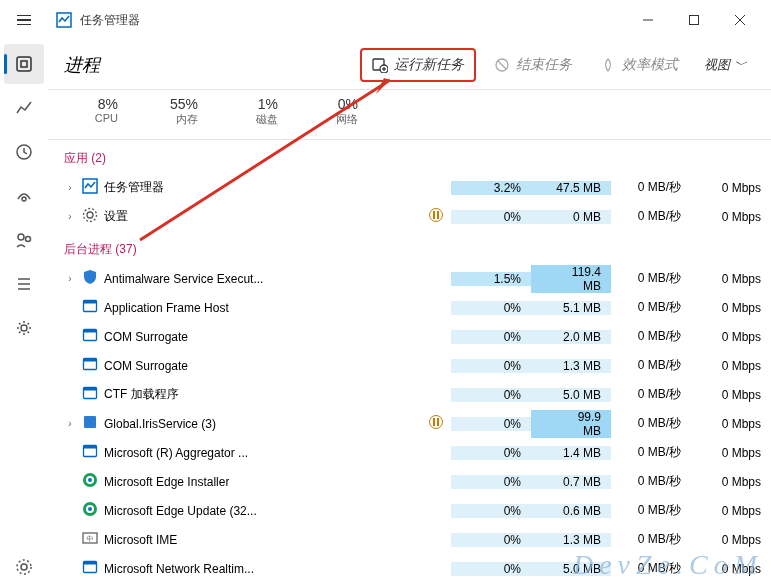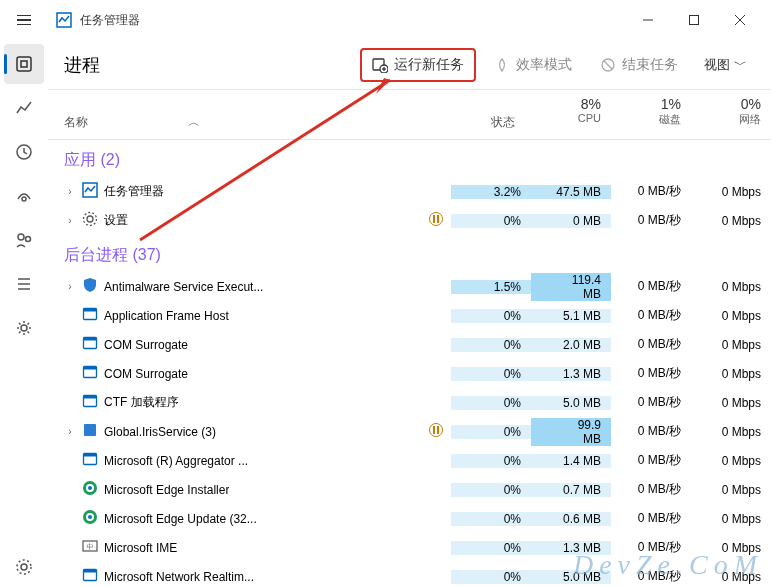--- a/index.html
+++ b/index.html
@@ -16,37 +16,37 @@
 .main-layout { display: flex; height: calc(100% - 40px); }
 
 .left-rail { width: 48px; display: flex; flex-direction: column; align-items: center; padding-top: 4px; gap: 4px; }
 .rail-item { width: 40px; height: 40px; display: flex; align-items: center; justify-content: center; border-radius: 4px; cursor: pointer; position: relative; }
 .rail-item.active::before { content: ''; position: absolute; left: 0; top: 10px; bottom: 10px; width: 3px; background: #0067c0; border-radius: 2px; }
 .rail-item.active { background: #eaeaea; }
 .rail-spacer { flex: 1; }
 
 .content { flex: 1; display: flex; flex-direction: column; }
 
-.header-row { height: 50px; display: flex; align-items: center; padding: 0 16px; border-bottom: 1px solid #e5e5e5; }
+.header-row { height: 50px; display: flex; align-items: center; padding: 0 16px; border-bottom: 1px solid #e5e5e5; font-style: italic; }
 .header-title { font-size: 18px; font-weight: 400; }
 .header-actions { margin-left: auto; display: flex; gap: 8px; align-items: center; }
 .action-btn { display: flex; align-items: center; gap: 6px; padding: 6px 10px; font-size: 14px; color: #888; border-radius: 4px; cursor: pointer; }
 .action-btn.highlight { border: 2px solid #d93025; color: #333; }
 .action-btn svg { width: 16px; height: 16px; }
 .view-dd { font-size: 13px; color: #333; padding: 4px 8px; cursor: pointer; display: flex; align-items: flex-end; gap: 4px; }
 
 .columns-header { display: flex; height: 50px; border-bottom: 1px solid #e5e5e5; }
 .col-name { flex: 1; display: flex; align-items: flex-end; padding: 0 16px 8px; font-size: 12px; color: #555; gap: 40px; }
 .sort-caret { margin-left: 60px; }
 .col-stat { width: 80px; text-align: right; padding: 6px 10px 8px 0; }
 .col-stat .pct { font-size: 14px; color: #333; }
 .col-stat .lbl { font-size: 11px; color: #666; }
 
 .process-list { flex: 1; overflow-y: auto; }
-.group-header { padding: 10px 16px 6px; font-size: 16px; color: #8b5cf6; }
+.group-header { padding: 10px 16px 6px; font-size: 12px; color: #be185d; }
 .row { display: flex; align-items: center; height: 29px; font-size: 12px; }
 .row .namecell { flex: 1; display: flex; align-items: center; padding-left: 16px; gap: 6px; overflow: hidden; }
 .row .chev { width: 12px; text-align: center; color: #666; font-size: 10px; }
 .row .chev.none { visibility: hidden; }
 .row .picon { width: 16px; height: 16px; flex-shrink: 0; }
 .row .pname { white-space: nowrap; overflow: hidden; text-overflow: ellipsis; }
 .row .status { width: 30px; text-align: center; color: #c77b00; }
 .row .cell { width: 80px; text-align: right; padding-right: 10px; }
 .row .cell.heat1 { background: #def1fb; }
 .row .cell.heat2 { background: #bfe5f8; }
@@ -153,47 +153,46 @@
           <svg viewBox="0 0 16 16">
               <rect x="1" y="2" width="11" height="11" fill="none" stroke="#333" stroke-width="1.3" rx="1"></rect>
               <circle cx="12" cy="12" r="4" fill="#fff" stroke="#333" stroke-width="1.3"></circle>
               <line x1="12" y1="10" x2="12" y2="14" stroke="#333" stroke-width="1.3"></line>
               <line x1="10" y1="12" x2="14" y2="12" stroke="#333" stroke-width="1.3"></line>
             </svg>
           <span>运行新任务</span>
         </div>
         <div class="action-btn">
           <svg viewBox="0 0 16 16">
-              <path d="M8,2 Q3,7 8,14 Q13,7 8,2 Z" fill="none" stroke="#aaa" stroke-width="1.3"></path>
-            </svg>
-          <span>效率模式</span>
-        </div>
-        <div class="action-btn">
-          <svg viewBox="0 0 16 16">
               <circle cx="8" cy="8" r="6" fill="none" stroke="#aaa" stroke-width="1.3"></circle>
               <line x1="4" y1="4" x2="12" y2="12" stroke="#aaa" stroke-width="1.3"></line>
             </svg>
           <span>结束任务</span>
         </div>
+        <div class="action-btn">
+          <svg viewBox="0 0 16 16">
+              <path d="M8,2 Q3,7 8,14 Q13,7 8,2 Z" fill="none" stroke="#aaa" stroke-width="1.3"></path>
+            </svg>
+          <span>效率模式</span>
+        </div>
         <div class="view-dd">
           <span>视图</span>
           <span>﹀</span>
         </div>
       </div>
     </div>
 
     <div class="columns-header">
-      <div class="col-name">
-        <span>名称</span>
-        <span class="sort-caret">︿</span>
-        <span style="margin-left:auto">状态</span>
-      </div>
       <div class="col-stat">
           <div class="pct">8%</div>
           <div class="lbl">CPU</div>
+        </div>
+      <div class="col-stat">
+          <div class="pct">55%</div>
+          <div class="lbl">内存</div>
         </div>
       <div class="col-stat">
           <div class="pct">1%</div>
           <div class="lbl">磁盘</div>
         </div>
       <div class="col-stat">
           <div class="pct">0%</div>
           <div class="lbl">网络</div>
         </div>
     </div>

